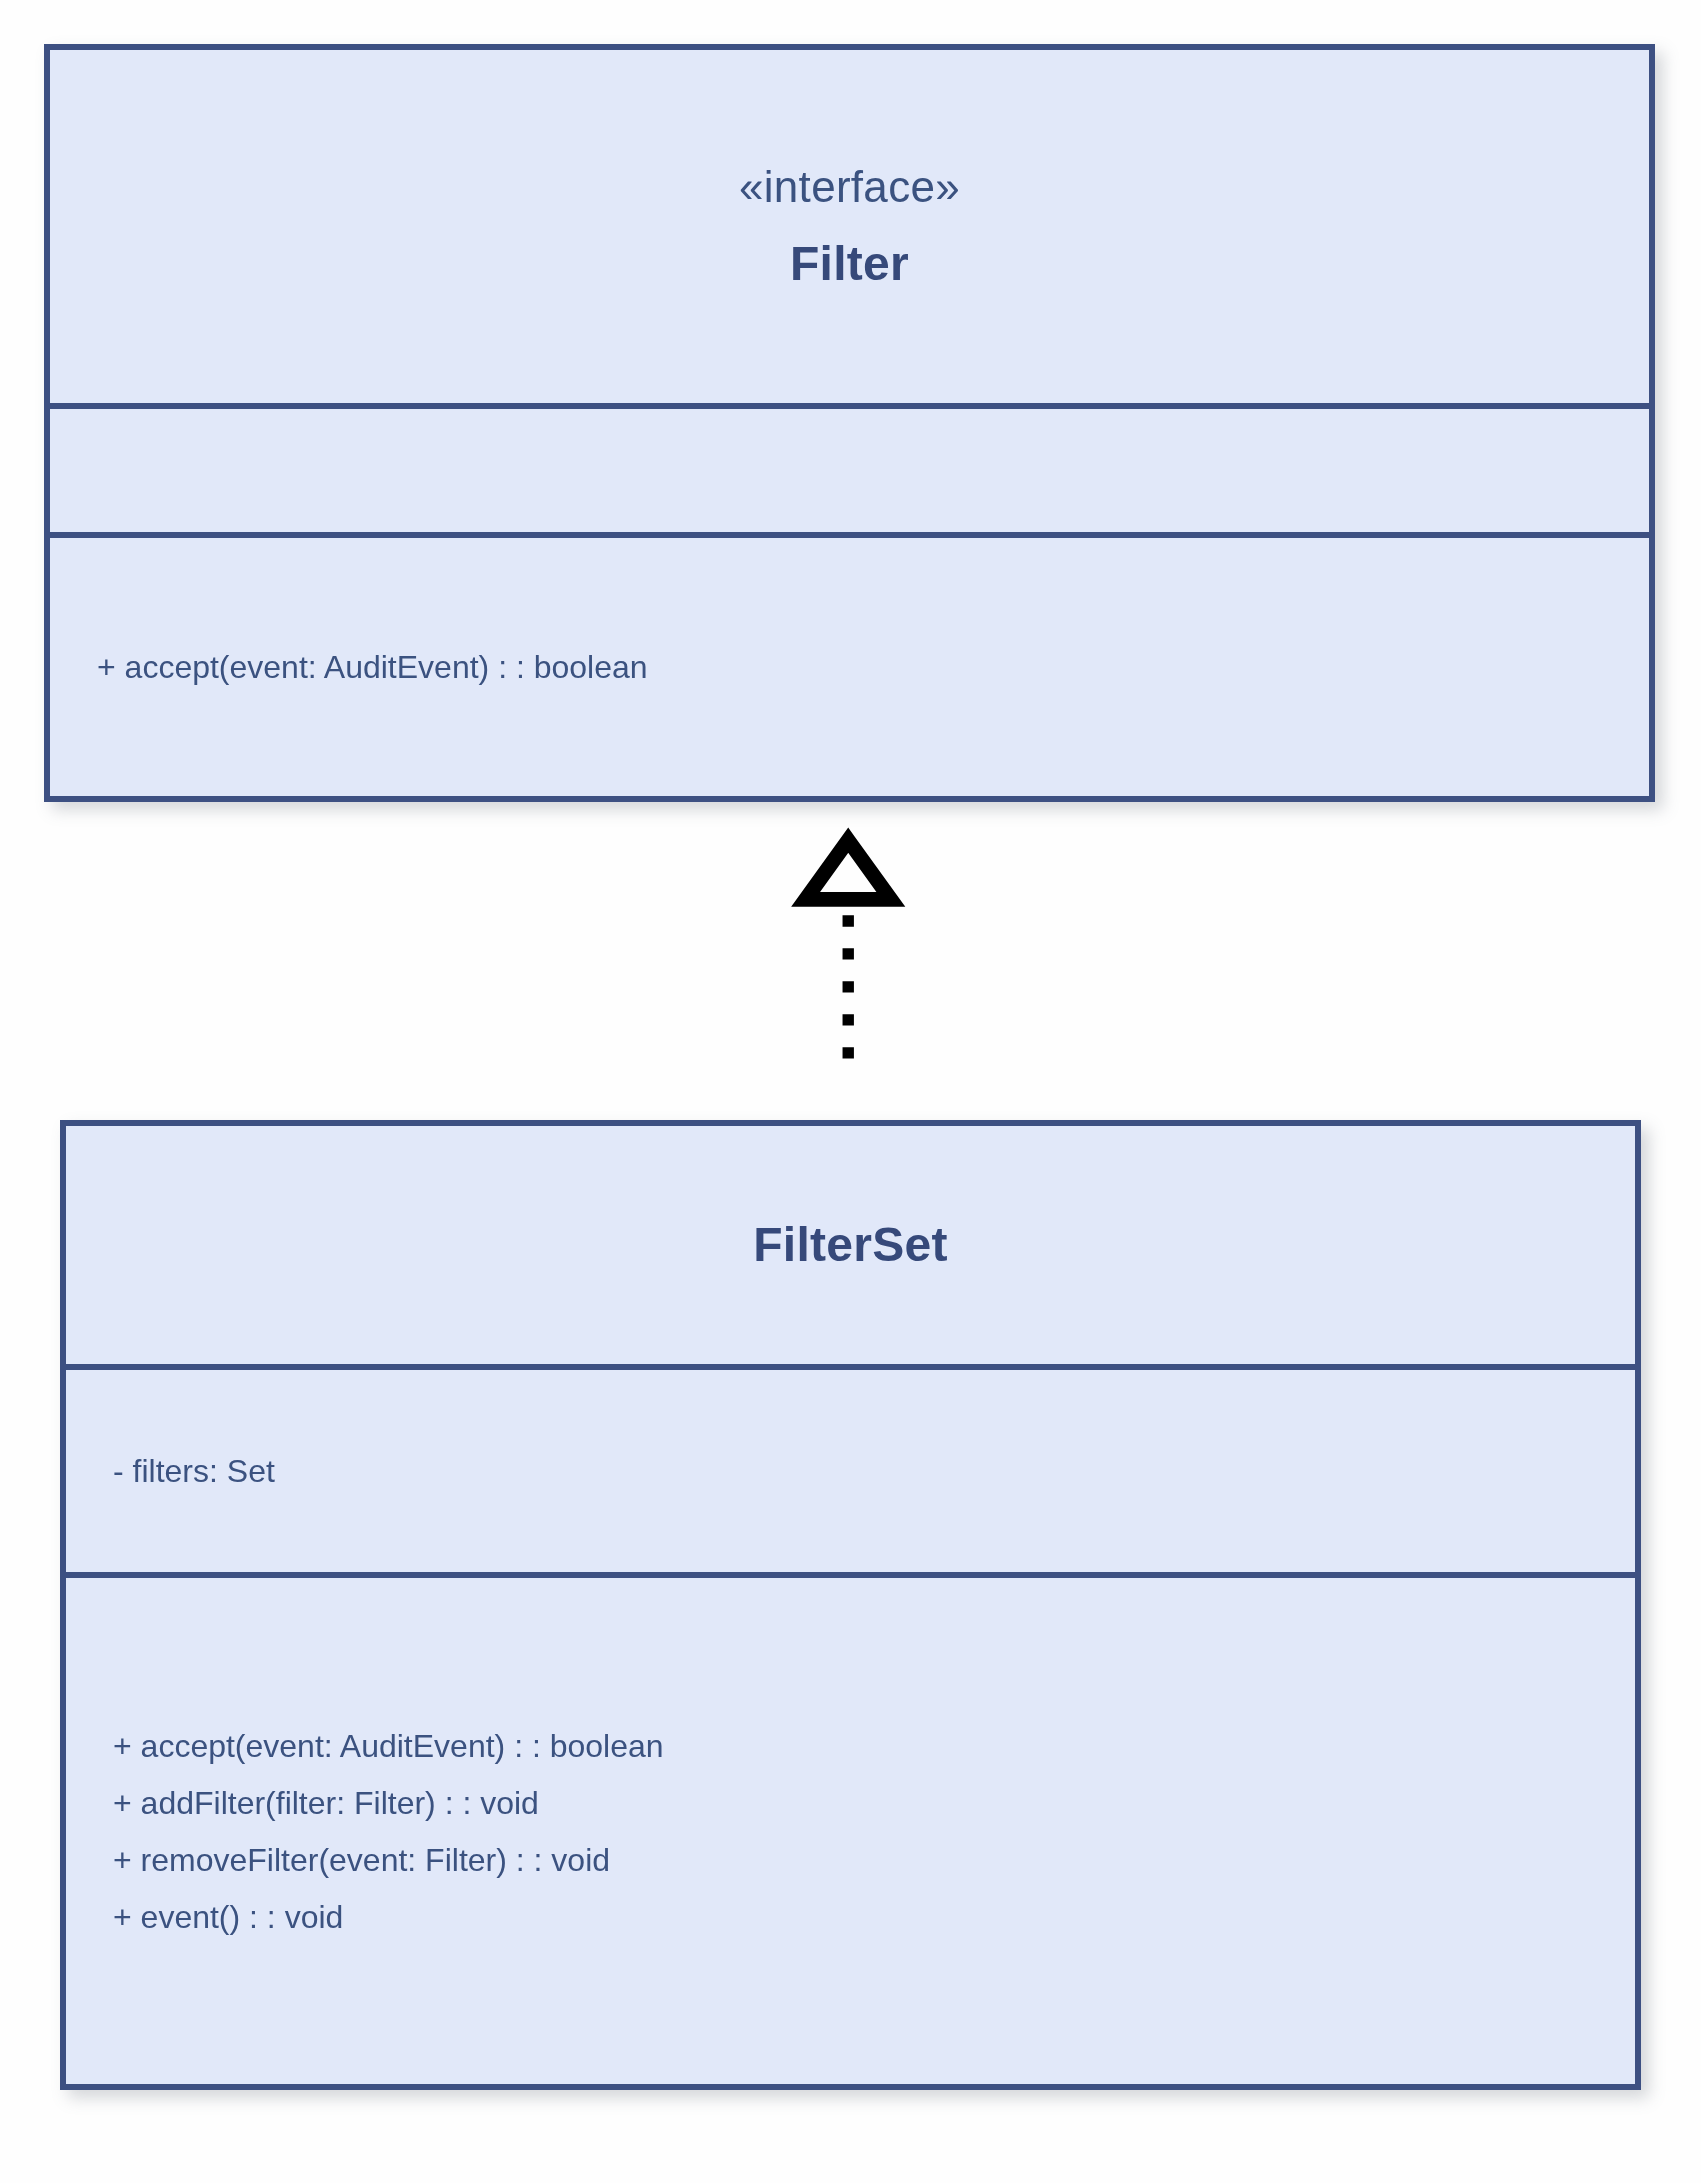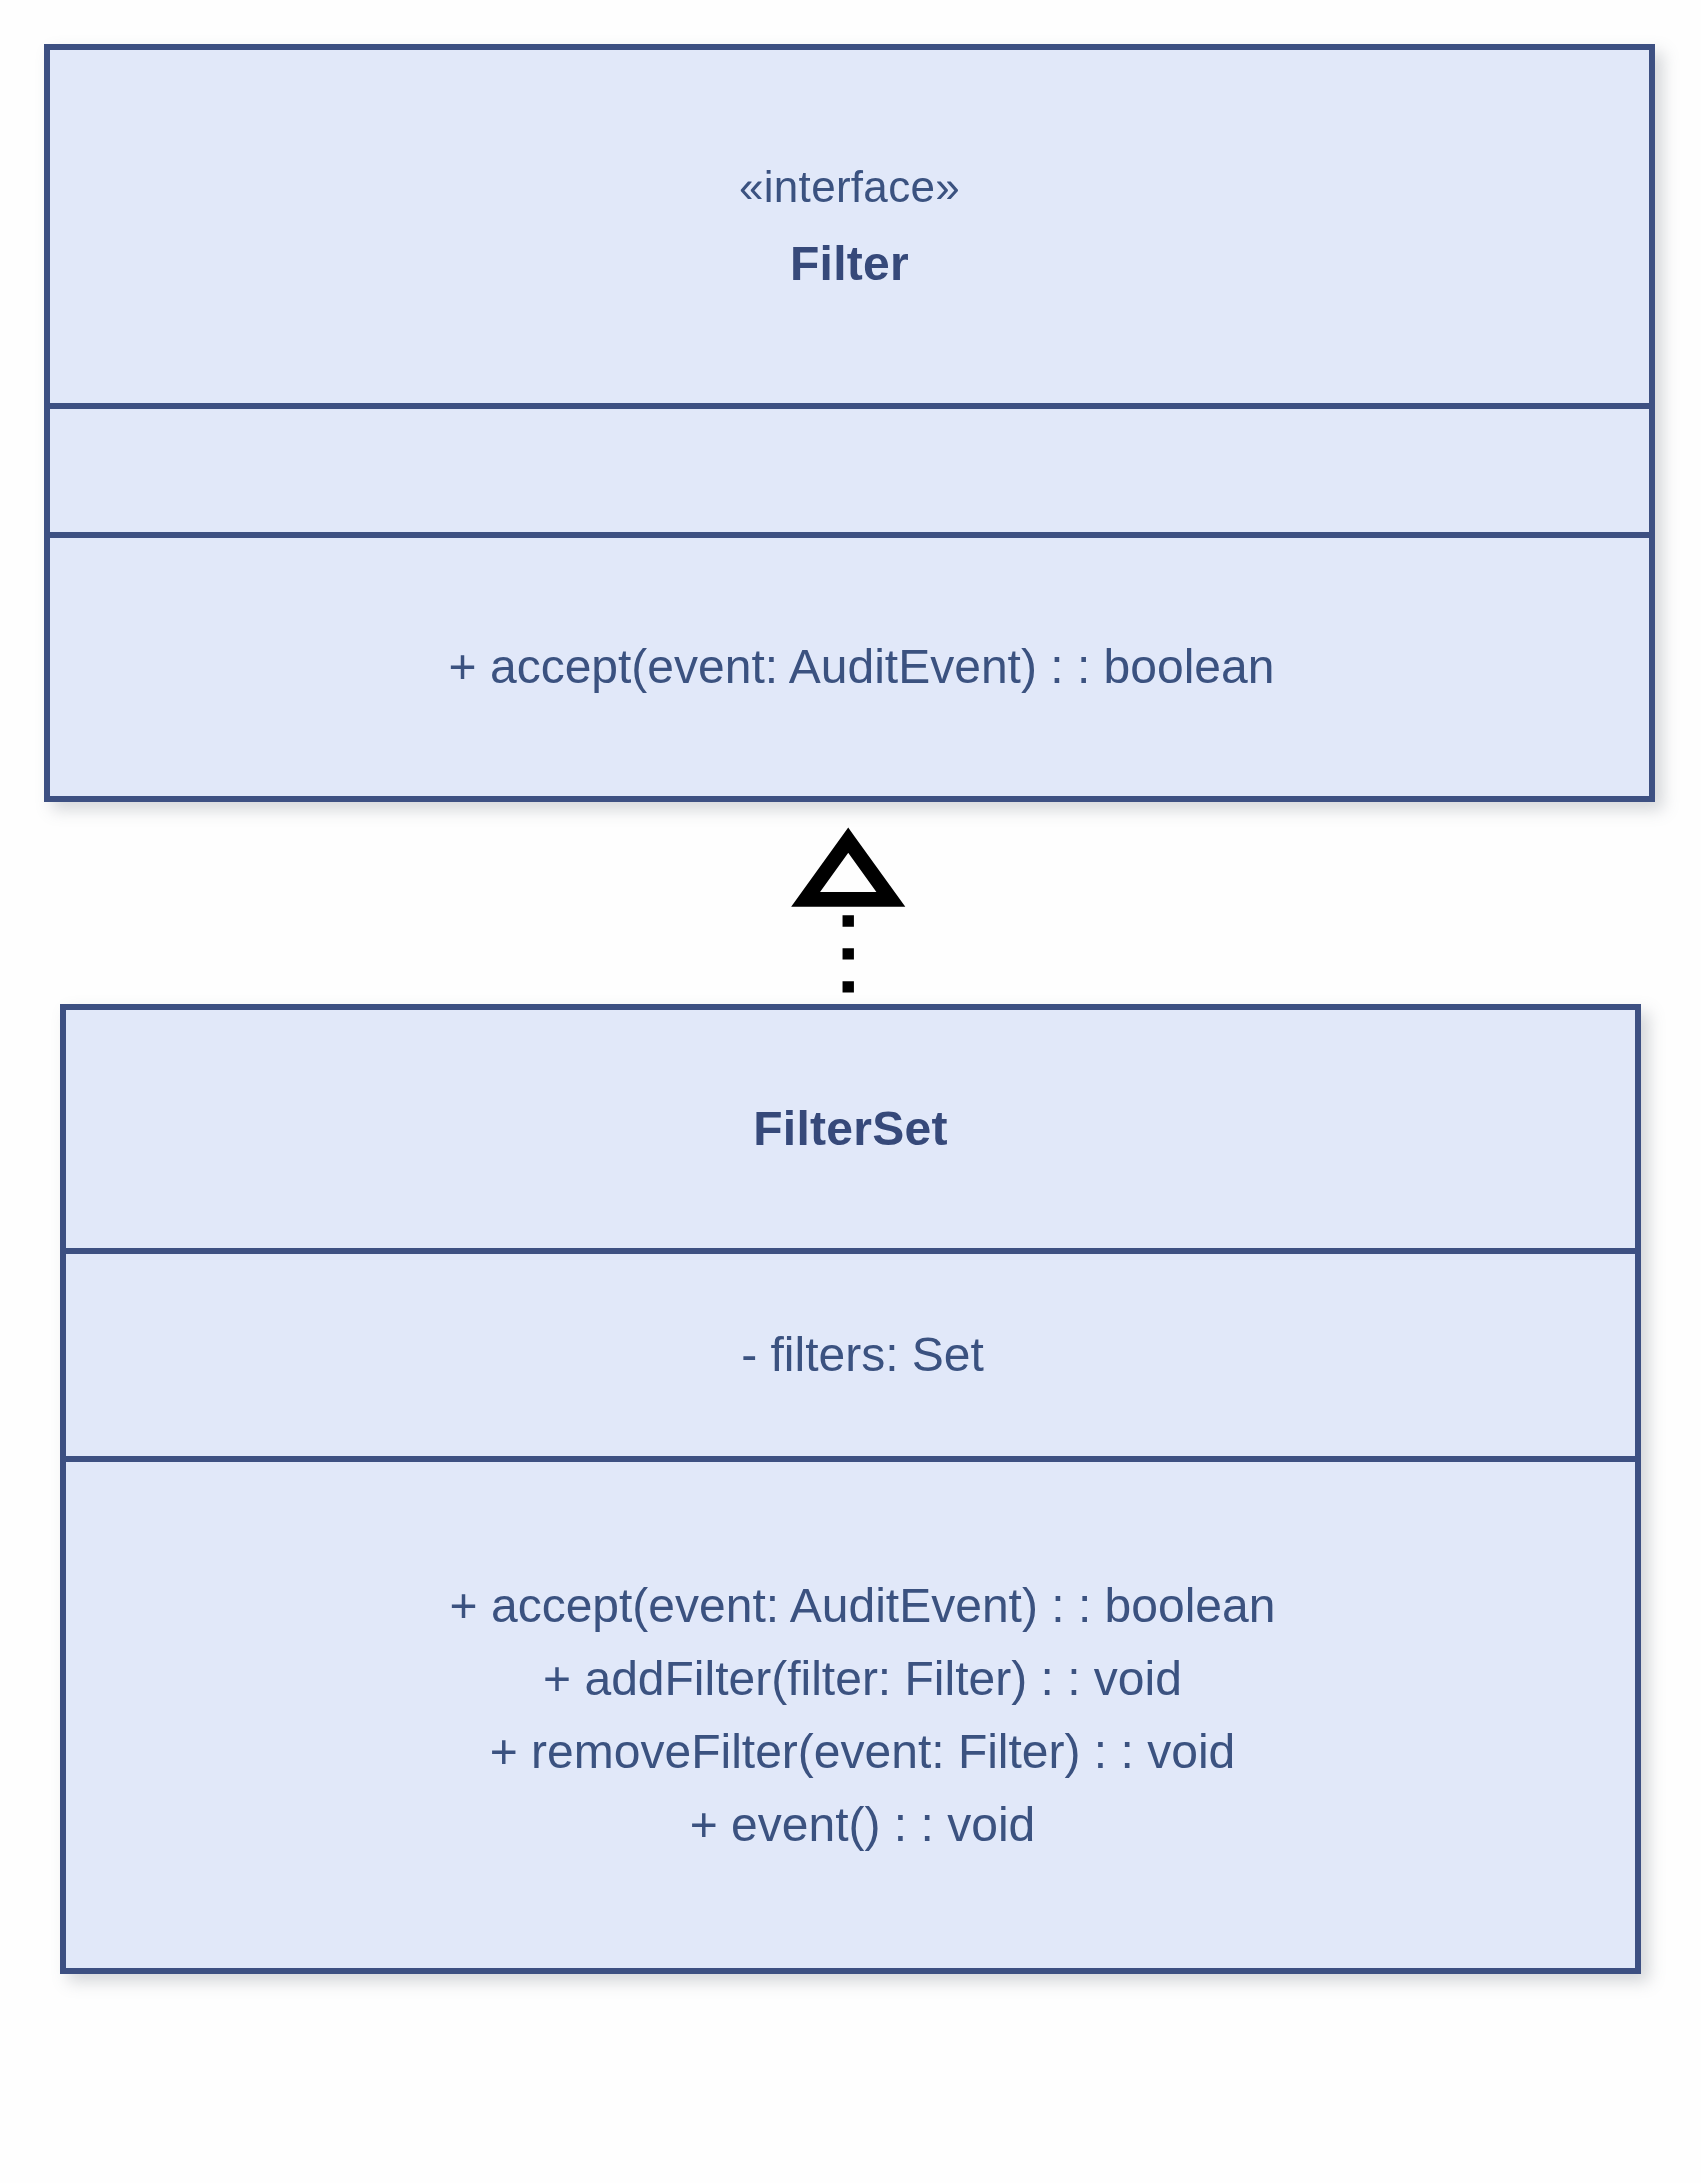--- a/index.html
+++ b/index.html
@@ -74,26 +74,25 @@
   
   .compartment-members {
     display: flex;
     flex-direction: column;
     justify-content: center;
     padding-left: 47px;
     padding-right: 23px;
   }
   .member-row {
     color: #3b5280;
-    font-size: 48px;
+    font-size: 32px;
     font-weight: 400;
     line-height: 1.00;
     white-space: nowrap;
     padding: 12.5px 0;
-    text-align: center;
   }
   .compartment-empty {
     
   }
 
   
   #realization-link {
     position: absolute;
     left: 0;
     top: 0;
@@ -121,21 +120,21 @@
     </div>
   </div>
 
   <svg id="realization-link" viewBox="0 0 2992 3840">
 
     <line x1="1492" y1="1862" x2="1492" y2="1582" stroke="#000000" stroke-width="20" stroke-dasharray="20 38" stroke-linecap="butt"></line>
 
     <polygon points="1492,1478 1567,1582 1417,1582" fill="#fefefe" stroke="#000000" stroke-width="26" stroke-linejoin="miter"></polygon>
   </svg>
 
-  <div class="uml-class" id="class-filterset" style="left:60px; top:1004px; width:1581px; height:970px;">
+  <div class="uml-class" id="class-filterset" style="left:60px; top:1120px; width:1581px; height:970px;">
 
     <div class="uml-compartment compartment-header" style="height:238px;">
       <div class="class-name solo">FilterSet</div>
     </div>
 
     <div class="uml-compartment compartment-members" style="height:208px;">
       <div class="member-row">- filters: Set</div>
     </div>
 
     <div class="uml-compartment compartment-members" style="flex:1 1 auto;">

